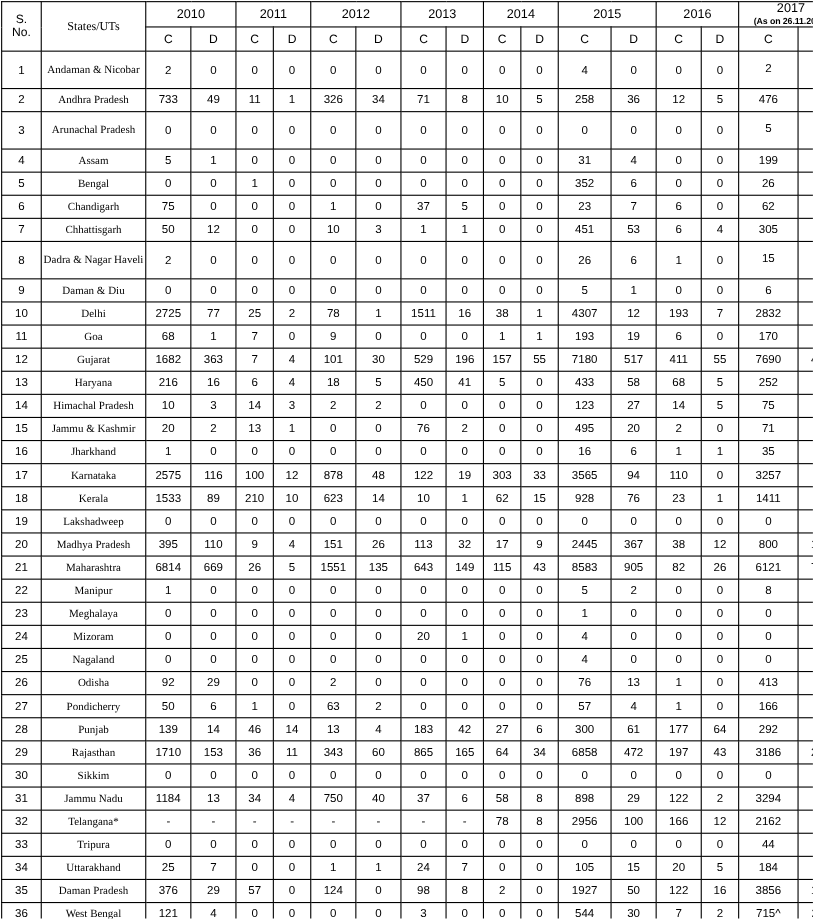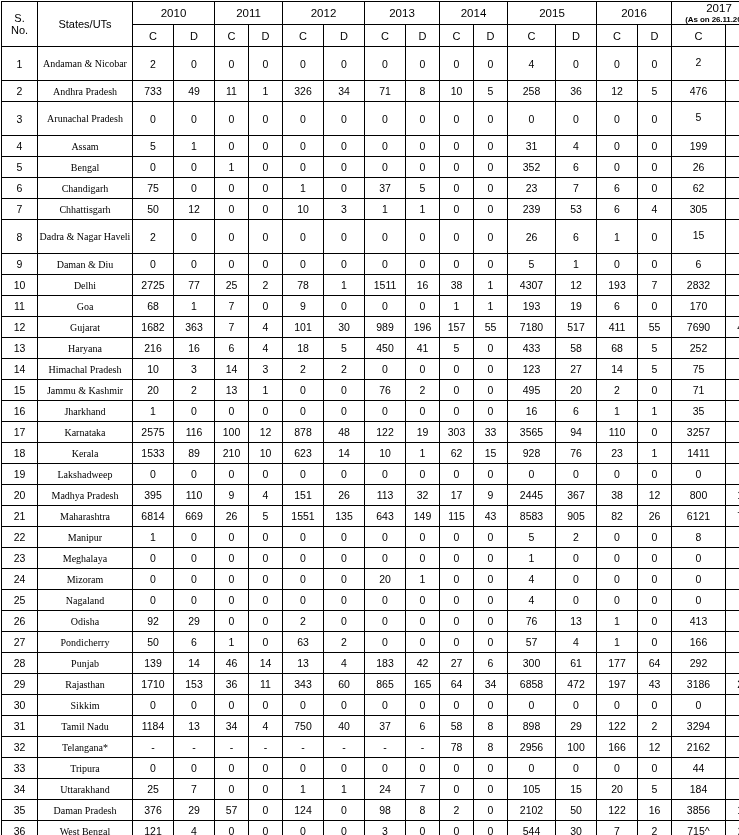--- a/index.html
+++ b/index.html
@@ -36,21 +36,21 @@
     font-weight: normal;
     overflow: hidden;
     white-space: nowrap;
   }
   
   thead th {
     font-weight: bold;
     font-size: 11px;
   }
   th.corner-sno { width: 36px; }
-  th.corner-state { width: 95px; }
+  th.corner-state { width: 95px; font-family: Liberation Serif, serif; }
   th.yr { font-size: 11.5px; }
   th.yr17 { font-size: 11.5px; line-height: 1.25; }
   th.yr17 .sub {
     display: block;
     font-size: 8px;
     font-weight: bold;
     letter-spacing: -0.1px;
   }
   th.cd { font-size: 11px; font-weight: bold; height: 21px; }
 
@@ -262,21 +262,21 @@
           <td class="num">50</td>
           <td class="num">12</td>
           <td class="num">0</td>
           <td class="num">0</td>
           <td class="num">10</td>
           <td class="num">3</td>
           <td class="num">1</td>
           <td class="num">1</td>
           <td class="num">0</td>
           <td class="num">0</td>
-          <td class="num">239</td>
+          <td class="num">451</td>
           <td class="num">53</td>
           <td class="num">6</td>
           <td class="num">4</td>
           <td class="num2017">305</td>
           <td class="num2017">64</td>
         </tr>
         <tr class="data tall">
           <td class="sno">8</td>
           <td class="state">Dadra &amp; Nagar Haveli</td>
           <td class="num">2</td>
@@ -358,21 +358,21 @@
         </tr>
         <tr class="data">
           <td class="sno">12</td>
           <td class="state">Gujarat</td>
           <td class="num">1682</td>
           <td class="num">363</td>
           <td class="num">7</td>
           <td class="num">4</td>
           <td class="num">101</td>
           <td class="num">30</td>
-          <td class="num">989</td>
+          <td class="num">529</td>
           <td class="num">196</td>
           <td class="num">157</td>
           <td class="num">55</td>
           <td class="num">7180</td>
           <td class="num">517</td>
           <td class="num">411</td>
           <td class="num">55</td>
           <td class="num2017">7690</td>
           <td class="num2017">431</td>
         </tr>
@@ -731,21 +731,21 @@
           <td class="num">0</td>
           <td class="num">0</td>
           <td class="num">0</td>
           <td class="num">0</td>
           <td class="num">0</td>
           <td class="num2017">0</td>
           <td class="num2017">0</td>
         </tr>
         <tr class="data">
           <td class="sno">31</td>
-          <td class="state">Tamil Nadu</td>
+          <td class="state">Jammu Nadu</td>
           <td class="num">1184</td>
           <td class="num">13</td>
           <td class="num">34</td>
           <td class="num">4</td>
           <td class="num">750</td>
           <td class="num">40</td>
           <td class="num">37</td>
           <td class="num">6</td>
           <td class="num">58</td>
           <td class="num">8</td>
@@ -822,21 +822,21 @@
           <td class="num">376</td>
           <td class="num">29</td>
           <td class="num">57</td>
           <td class="num">0</td>
           <td class="num">124</td>
           <td class="num">0</td>
           <td class="num">98</td>
           <td class="num">8</td>
           <td class="num">2</td>
           <td class="num">0</td>
-          <td class="num">2102</td>
+          <td class="num">1927</td>
           <td class="num">50</td>
           <td class="num">122</td>
           <td class="num">16</td>
           <td class="num2017">3856</td>
           <td class="num2017">132</td>
         </tr>
         <tr class="data">
           <td class="sno">36</td>
           <td class="state">West Bengal</td>
           <td class="num">121</td>

